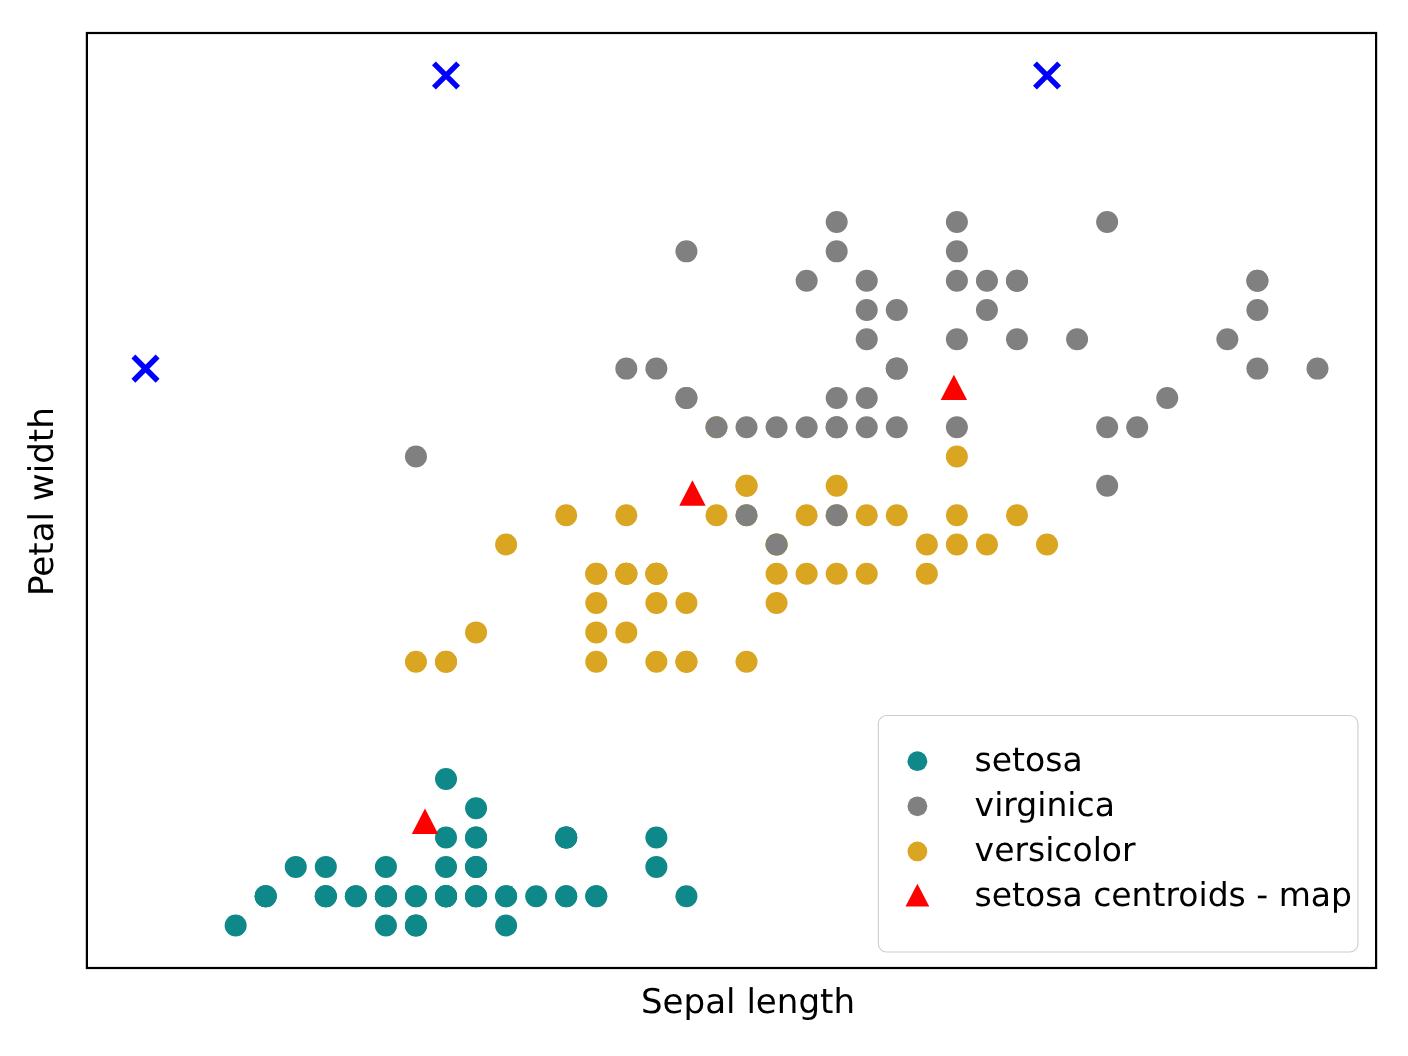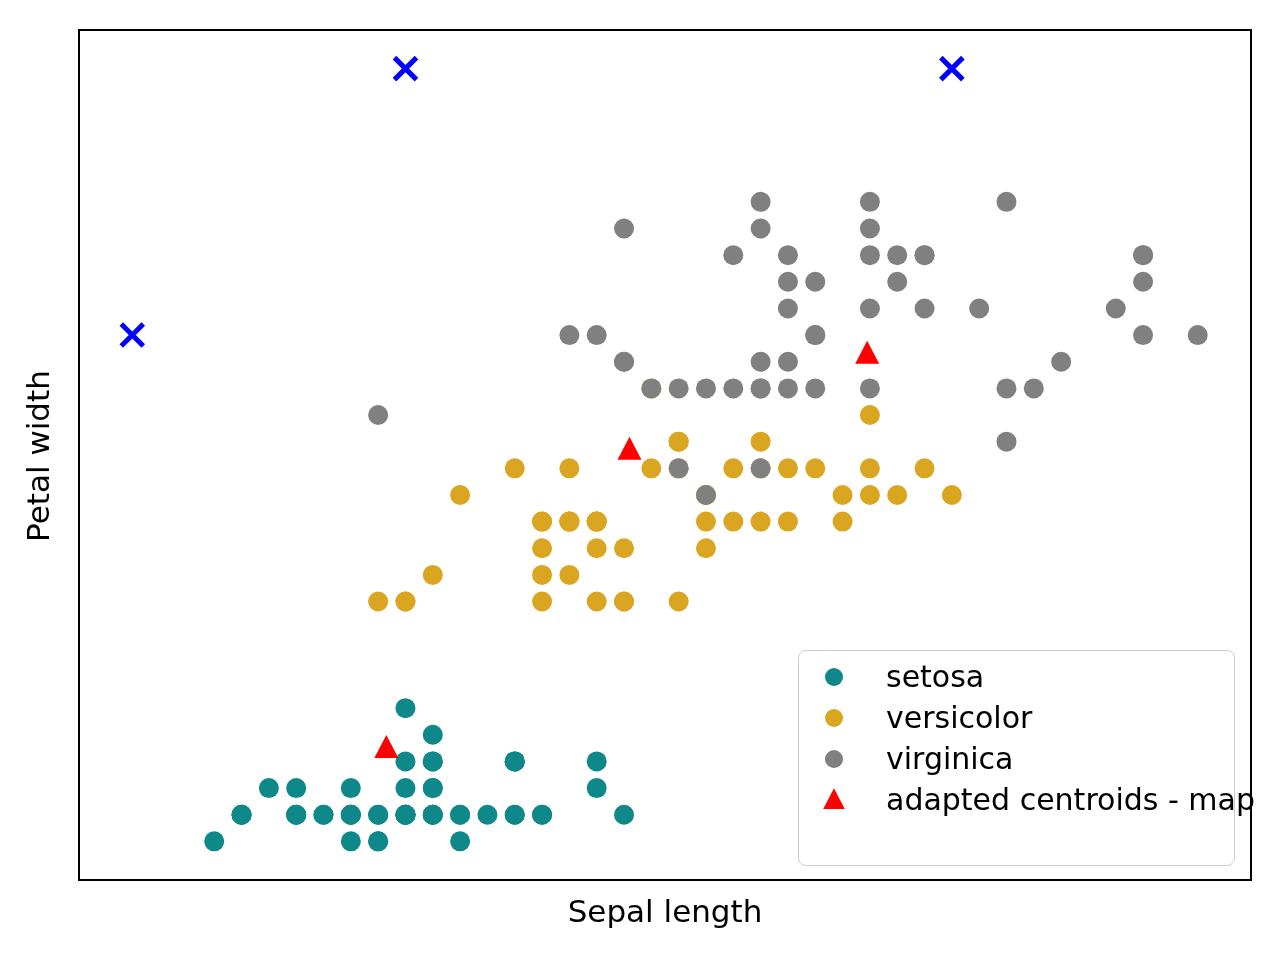--- a/index.html
+++ b/index.html
@@ -6,34 +6,34 @@
   .figure{
     position:relative;
     width:1280px;height:960px;
     background:#ffffff;
     font-family:"DejaVu Sans", sans-serif;
     color:#000000;
     overflow:hidden;
   }
   svg{position:absolute;left:0;top:0;}
   .xlabel{
-    position:absolute;left:79px;top:893px;width:1172px;
+    position:absolute;left:94px;top:893px;width:1172px;
     text-align:center;font-size:31px;line-height:37px;color:#000;
   }
   .ylabel{
     position:absolute;left:-112px;top:436px;width:300px;height:40px;
     text-align:center;font-size:31px;line-height:40px;color:#000;
     transform:rotate(-90deg);
   }
   .legend{
     position:absolute;left:798px;top:650px;width:437px;height:216px;
     background:rgba(255,255,255,0.9);
     border:1.5px solid #cccccc;border-radius:8px;
     box-sizing:border-box;
-    padding-top:5px;
+    padding-top:20px;
   }
   .legend-row{display:flex;align-items:center;height:41px;}
   .legend-marker-cell{
     width:30px;height:30px;margin-left:20px;
     display:flex;align-items:center;justify-content:center;flex:none;
   }
   .legend-label{margin-left:37px;font-size:30px;white-space:nowrap;}
 </style>
 </head>
 <body>
@@ -209,35 +209,35 @@
         <div class="legend-marker-cell">
           <svg width="30" height="30" style="position: static;">
             <circle cx="15" cy="15" r="9" fill="#0e8888"></circle>
           </svg>
         </div>
         <span class="legend-label">setosa</span>
       </div>
       <div class="legend-row">
         <div class="legend-marker-cell">
           <svg width="30" height="30" style="position: static;">
+            <circle cx="15" cy="15" r="9" fill="#808080"></circle>
+          </svg>
+        </div>
+        <span class="legend-label">virginica</span>
+      </div>
+      <div class="legend-row">
+        <div class="legend-marker-cell">
+          <svg width="30" height="30" style="position: static;">
             <circle cx="15" cy="15" r="9" fill="#DAA520"></circle>
           </svg>
         </div>
         <span class="legend-label">versicolor</span>
       </div>
       <div class="legend-row">
         <div class="legend-marker-cell">
           <svg width="30" height="30" style="position: static;">
-            <circle cx="15" cy="15" r="9" fill="#808080"></circle>
-          </svg>
-        </div>
-        <span class="legend-label">virginica</span>
-      </div>
-      <div class="legend-row">
-        <div class="legend-marker-cell">
-          <svg width="30" height="30" style="position: static;">
             <path d="M15,3.299999999999999L25.8,24L4.199999999999999,24Z" fill="#FF0000"></path>
           </svg>
         </div>
-        <span class="legend-label">adapted centroids - map</span>
+        <span class="legend-label">setosa centroids - map</span>
       </div>
     </div>
 </div>
 
 </body></html>

